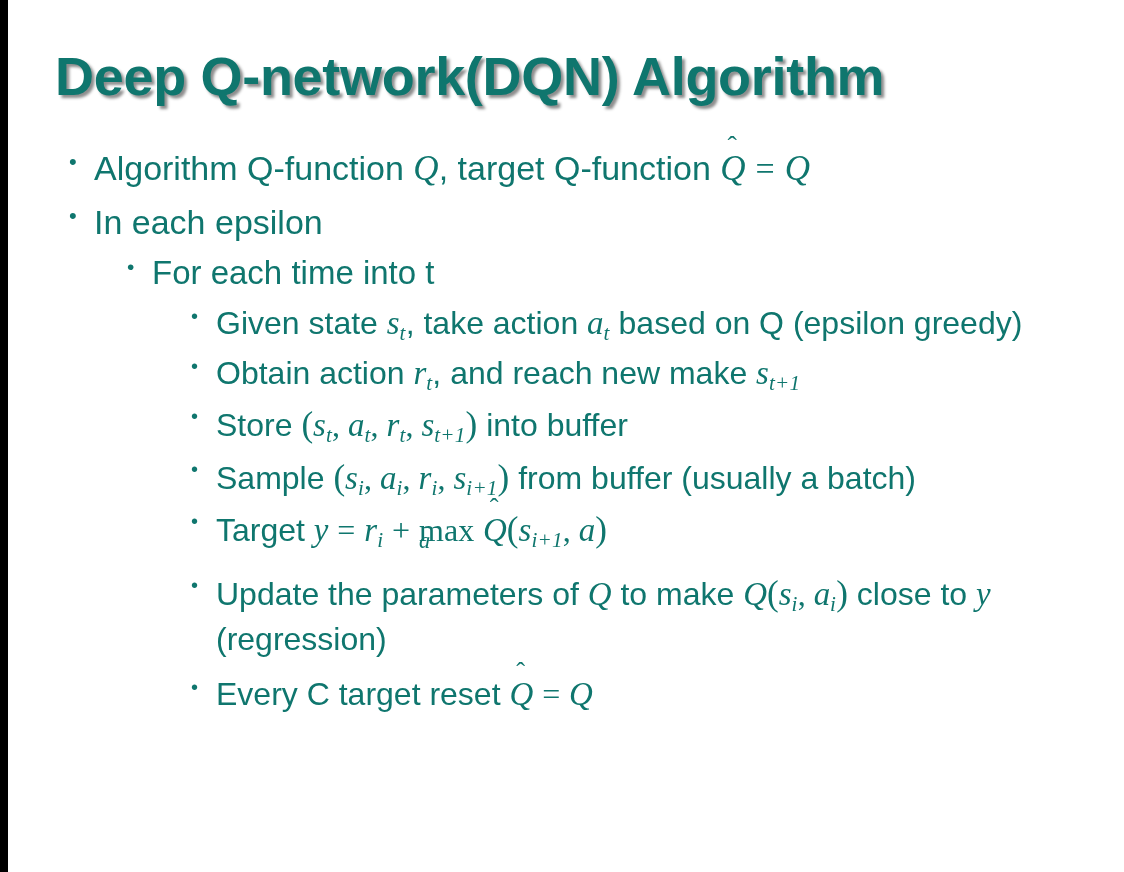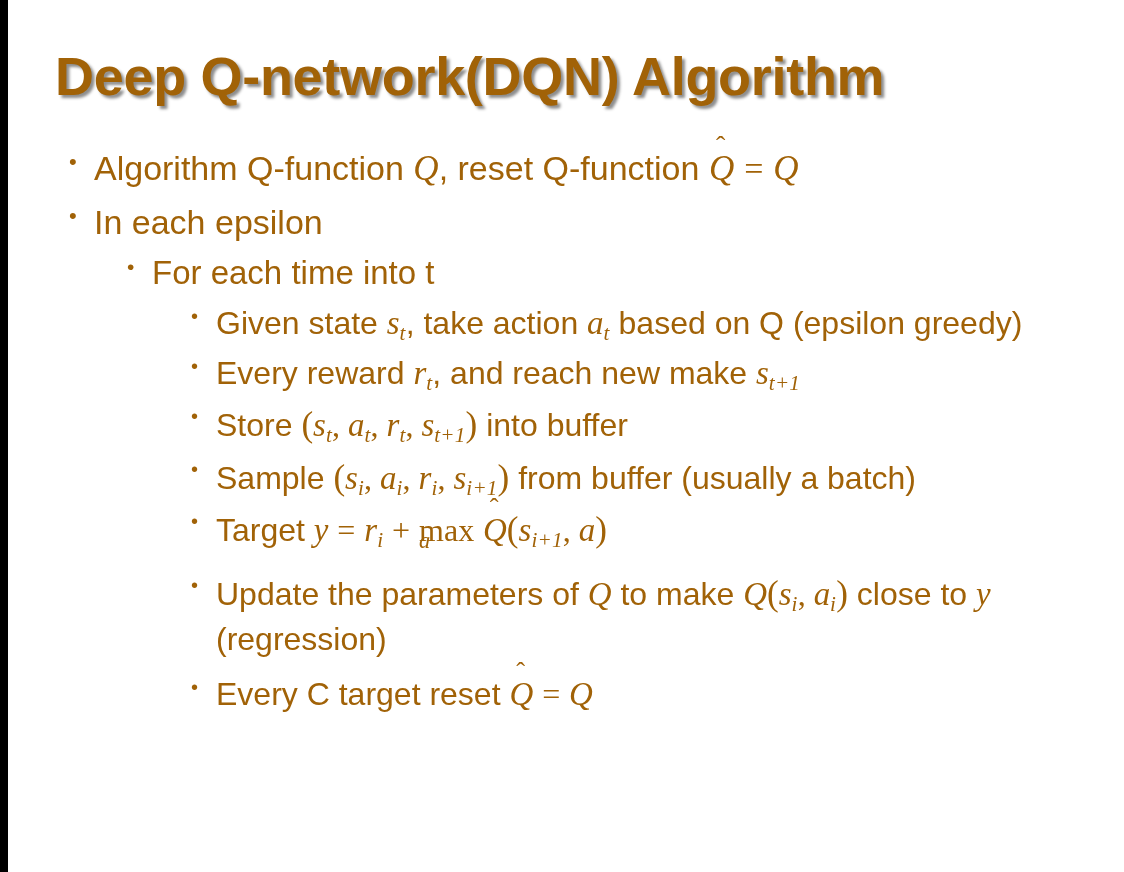--- a/index.html
+++ b/index.html
@@ -7,21 +7,21 @@
     padding: 0;
     background: #ffffff;
   }
   #slide {
     position: relative;
     width: 1124px;
     height: 872px;
     background: #ffffff;
     overflow: hidden;
     font-family: "Liberation Sans", sans-serif;
-    color: #a16207;
+    color: #0f766e;
   }
   #left-bar {
     position: absolute;
     left: 0;
     top: 0;
     width: 8px;
     height: 872px;
     background: #000000;
   }
   #slide-title {
@@ -136,41 +136,41 @@
 <div id="slide">
 
   <div id="left-bar"></div>
 
   <div id="slide-title">Deep Q-network(DQN) Algorithm</div>
 
   <div id="body-content">
 
     <div class="bullet-row lvl1">
       <span class="bullet-mark">•</span>
-      <span class="bullet-text"><span>Algorithm Q-function </span><span class="mv">Q</span><span>, reset Q-function </span><span class="hatted mv"><span class="hat">ˆ</span><span>Q</span></span><span class="sp">&nbsp;</span><span class="mop">=</span><span class="sp">&nbsp;</span><span class="mv">Q</span></span>
+      <span class="bullet-text"><span>Algorithm Q-function </span><span class="mv">Q</span><span>, target Q-function </span><span class="hatted mv"><span class="hat">ˆ</span><span>Q</span></span><span class="sp">&nbsp;</span><span class="mop">=</span><span class="sp">&nbsp;</span><span class="mv">Q</span></span>
     </div>
 
     <div class="bullet-row lvl1">
       <span class="bullet-mark">•</span>
       <span class="bullet-text">In each epsilon</span>
     </div>
 
     <div class="bullet-row lvl2">
       <span class="bullet-mark">•</span>
       <span class="bullet-text">For each time into t</span>
     </div>
 
     <div class="bullet-row lvl3">
       <span class="bullet-mark">•</span>
       <span class="bullet-text"><span>Given state </span><span class="mv">s</span><span class="msub">t</span><span>, take action </span><span class="mv">a</span><span class="msub">t</span><span> based on Q (epsilon greedy)</span></span>
     </div>
 
     <div class="bullet-row lvl3">
       <span class="bullet-mark">•</span>
-      <span class="bullet-text"><span>Every reward </span><span class="mv">r</span><span class="msub">t</span><span>, and reach new make </span><span class="mv">s</span><span class="msub">t+1</span></span>
+      <span class="bullet-text"><span>Obtain action </span><span class="mv">r</span><span class="msub">t</span><span>, and reach new make </span><span class="mv">s</span><span class="msub">t+1</span></span>
     </div>
 
     <div class="bullet-row lvl3">
       <span class="bullet-mark">•</span>
       <span class="bullet-text"><span>Store </span><span class="mpar">(</span><span class="mv">s</span><span class="msub">t</span><span class="mop">, </span><span class="mv">a</span><span class="msub">t</span><span class="mop">, </span><span class="mv">r</span><span class="msub">t</span><span class="mop">, </span><span class="mv">s</span><span class="msub">t+1</span><span class="mpar">)</span><span> into buffer</span></span>
     </div>
 
     <div class="bullet-row lvl3">
       <span class="bullet-mark">•</span>
       <span class="bullet-text"><span>Sample </span><span class="mpar">(</span><span class="mv">s</span><span class="msub">i</span><span class="mop">, </span><span class="mv">a</span><span class="msub">i</span><span class="mop">, </span><span class="mv">r</span><span class="msub">i</span><span class="mop">, </span><span class="mv">s</span><span class="msub">i+1</span><span class="mpar">)</span><span> from buffer (usually a batch)</span></span>

